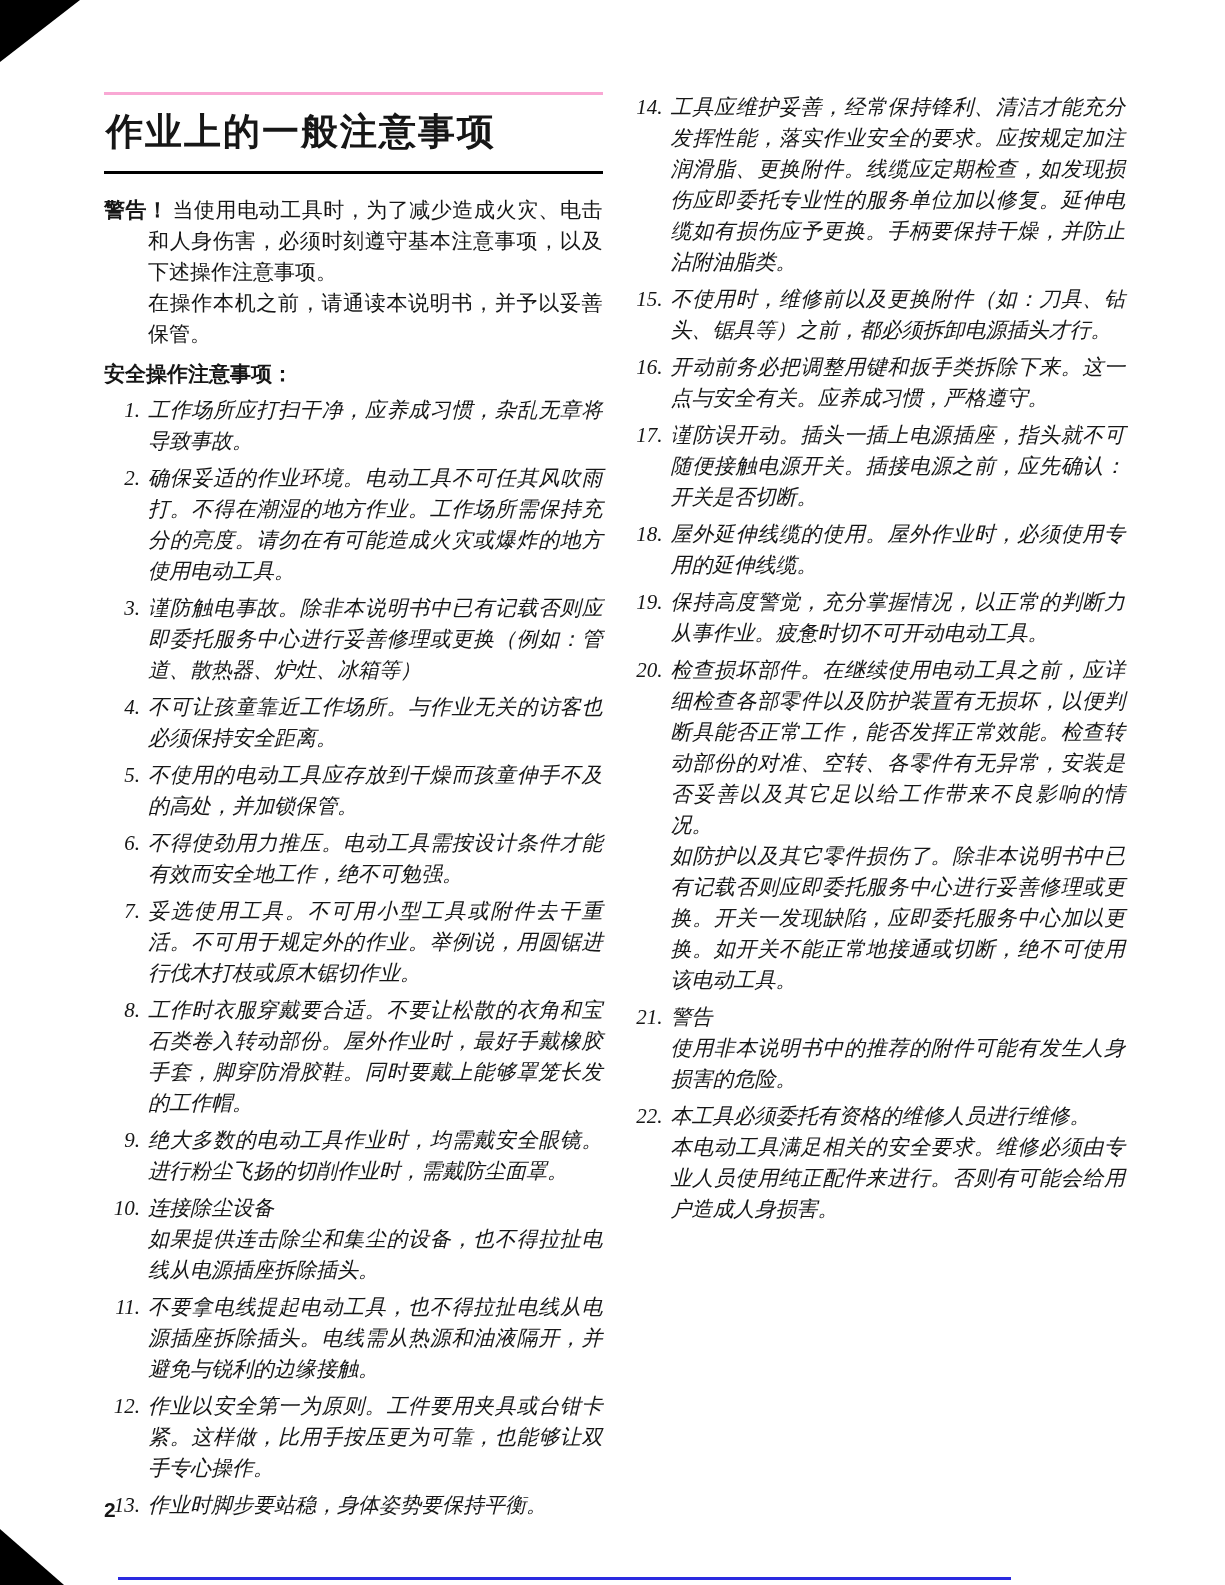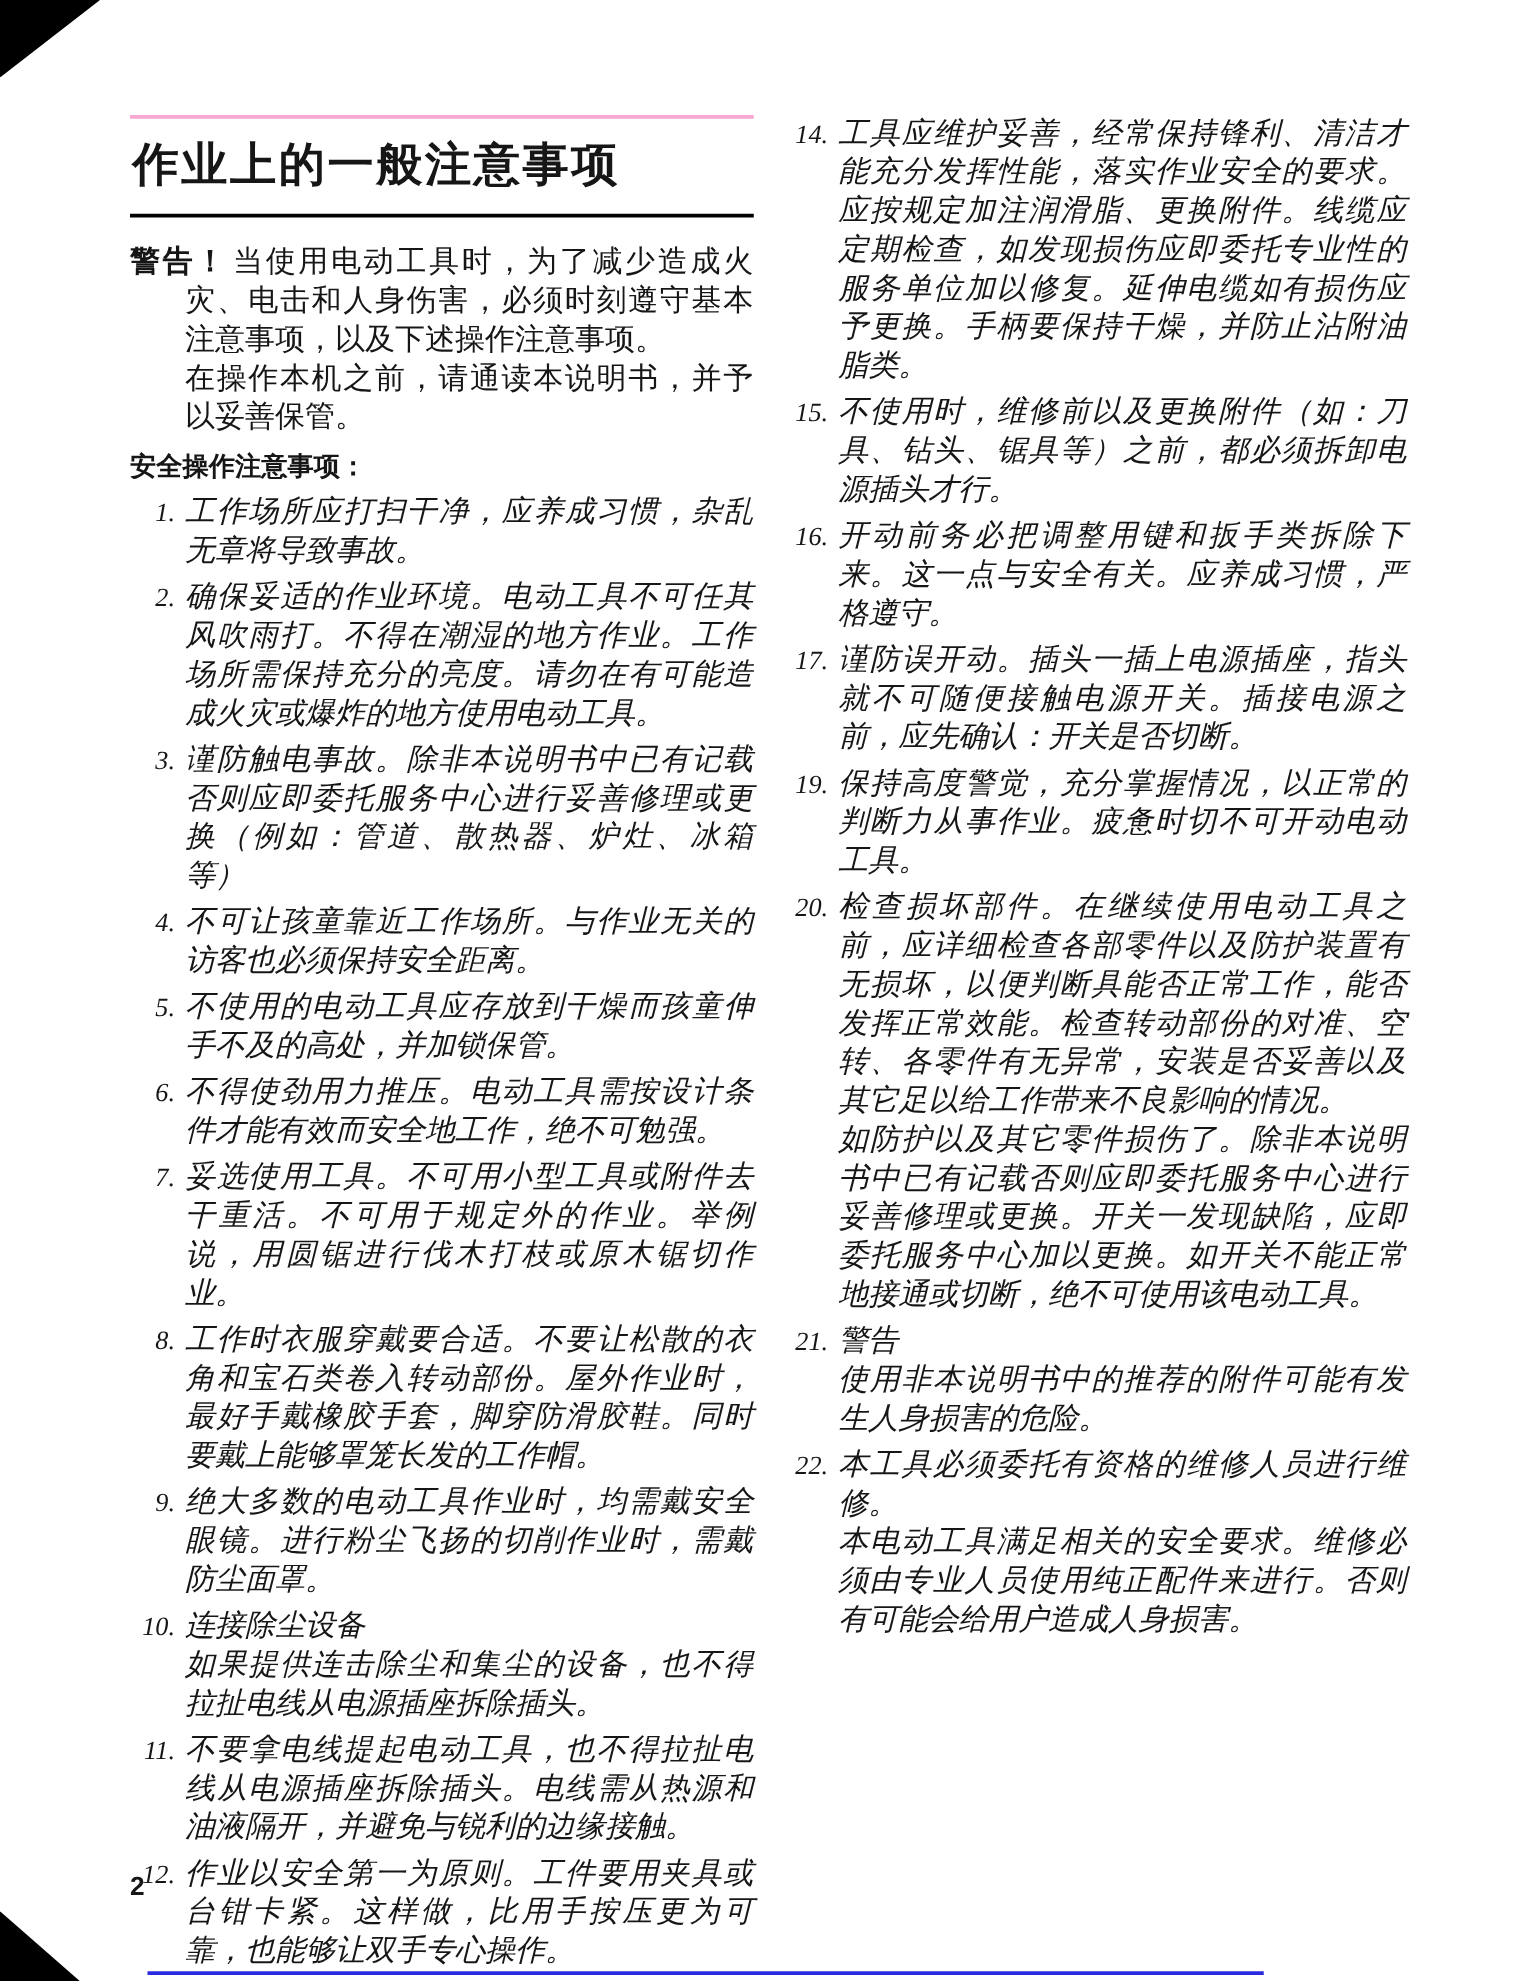--- a/index.html
+++ b/index.html
@@ -34,21 +34,21 @@
     font-weight: bold;
     font-size: 37px;
     letter-spacing: 2px;
     border-top: 3px solid #f9a8d4;
     border-bottom: 3px solid #000;
     padding: 12px 0 14px 2px;
     margin-bottom: 20px;
     white-space: nowrap;
   }
 
-  p { font-size: 24px; line-height: 31px; text-align: justify; }
+  p { font-size: 21px; line-height: 31px; text-align: justify; }
 
   .warning { padding-left: 44px; text-indent: -44px; margin-bottom: 0; }
   .warning b {
     font-family: Liberation Sans, sans-serif;
     font-weight: bold;
     padding-right: 4px;
   }
   .warning-cont { padding-left: 44px; }
 
   .section-heading {
@@ -201,20 +201,26 @@
               <p>开动前务必把调整用键和扳手类拆除下来。这一点与安全有关。应养成习惯，严格遵守。</p>
             </div>
           </div>
           <div class="item">
             <span class="num">17.</span>
             <div class="body">
               <p>谨防误开动。插头一插上电源插座，指头就不可随便接触电源开关。插接电源之前，应先确认：开关是否切断。</p>
             </div>
           </div>
           <div class="item">
+            <span class="num">18.</span>
+            <div class="body">
+              <p>屋外延伸线缆的使用。屋外作业时，必须使用专用的延伸线缆。</p>
+            </div>
+          </div>
+          <div class="item">
             <span class="num">19.</span>
             <div class="body">
               <p>保持高度警觉，充分掌握情况，以正常的判断力从事作业。疲惫时切不可开动电动工具。</p>
             </div>
           </div>
           <div class="item">
             <span class="num">20.</span>
             <div class="body">
               <p>检查损坏部件。在继续使用电动工具之前，应详细检查各部零件以及防护装置有无损坏，以便判断具能否正常工作，能否发挥正常效能。检查转动部份的对准、空转、各零件有无异常，安装是否妥善以及其它足以给工作带来不良影响的情况。</p>
               <p>如防护以及其它零件损伤了。除非本说明书中已有记载否则应即委托服务中心进行妥善修理或更换。开关一发现缺陷，应即委托服务中心加以更换。如开关不能正常地接通或切断，绝不可使用该电动工具。</p>

